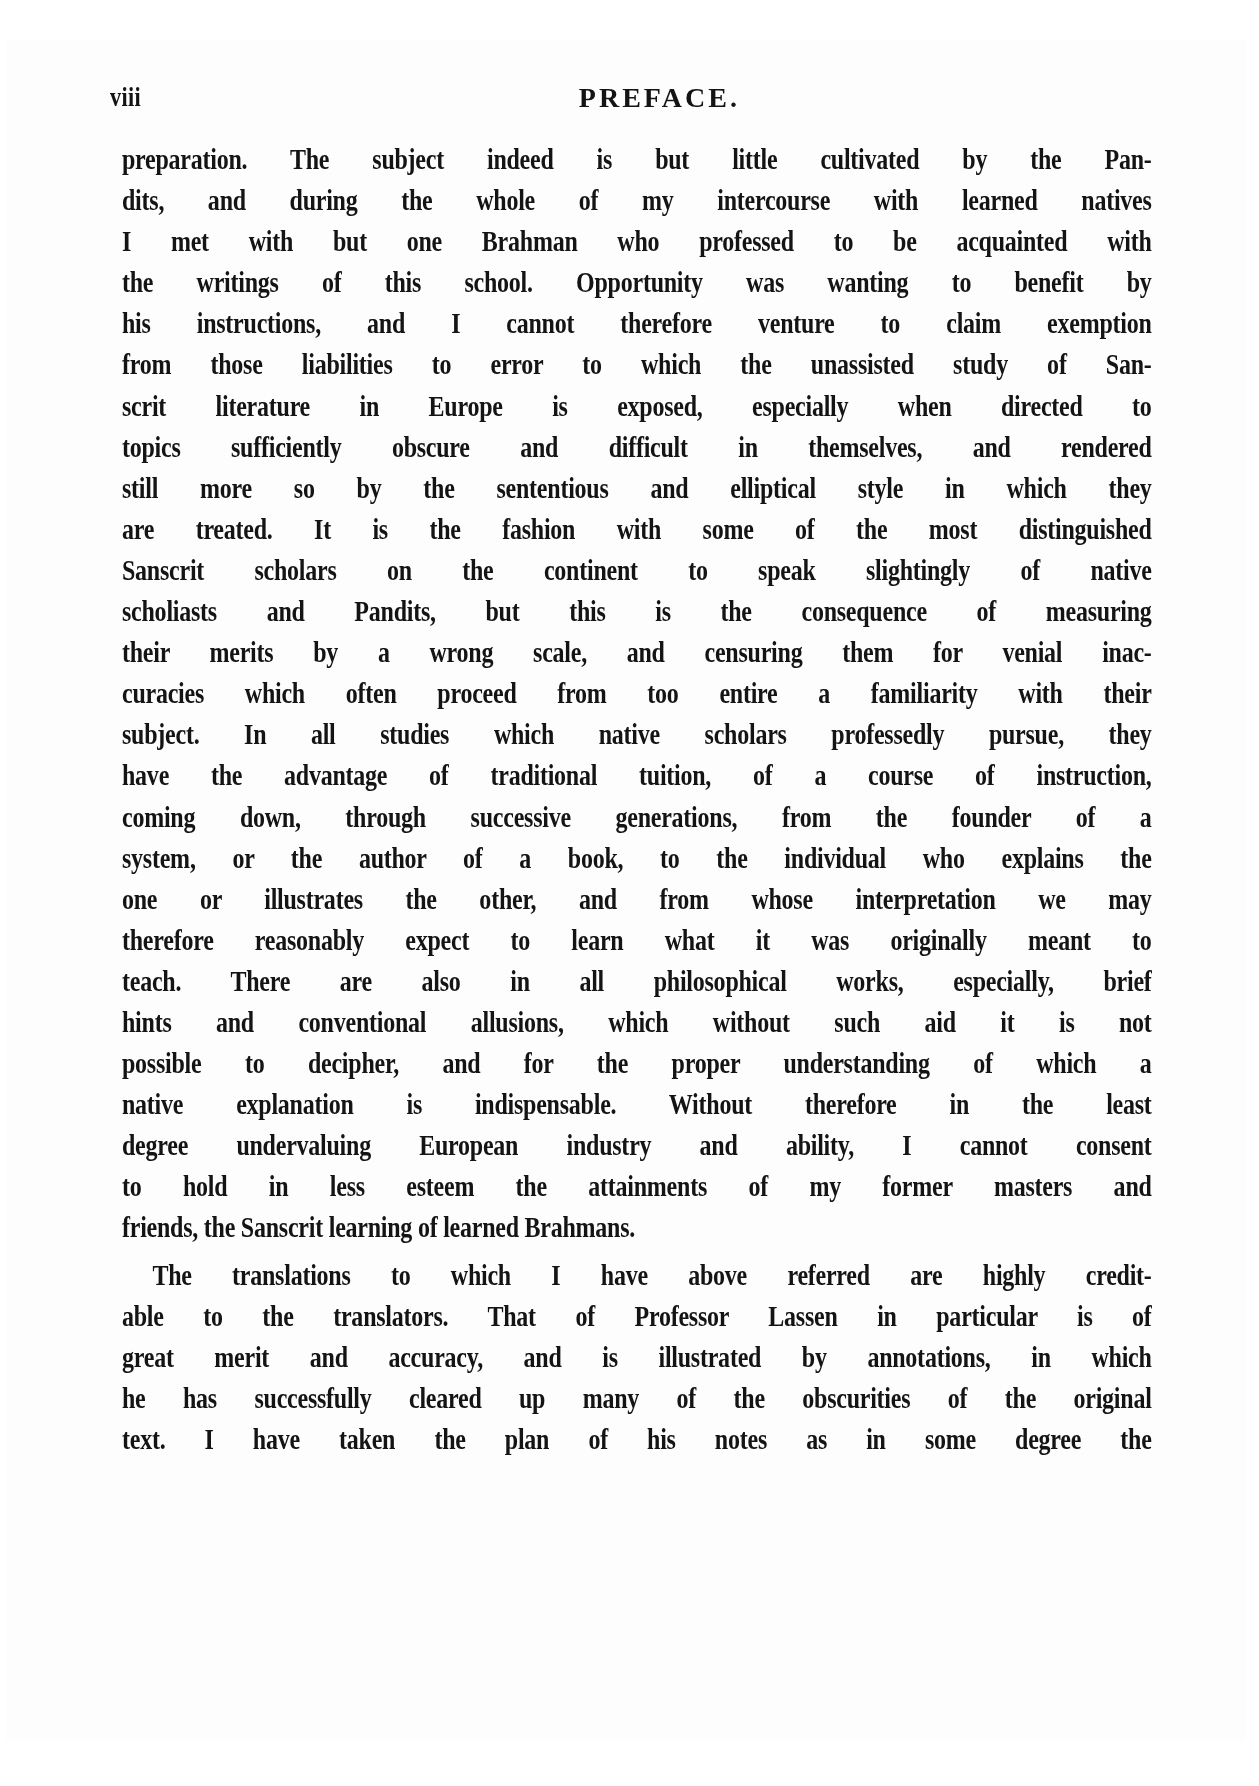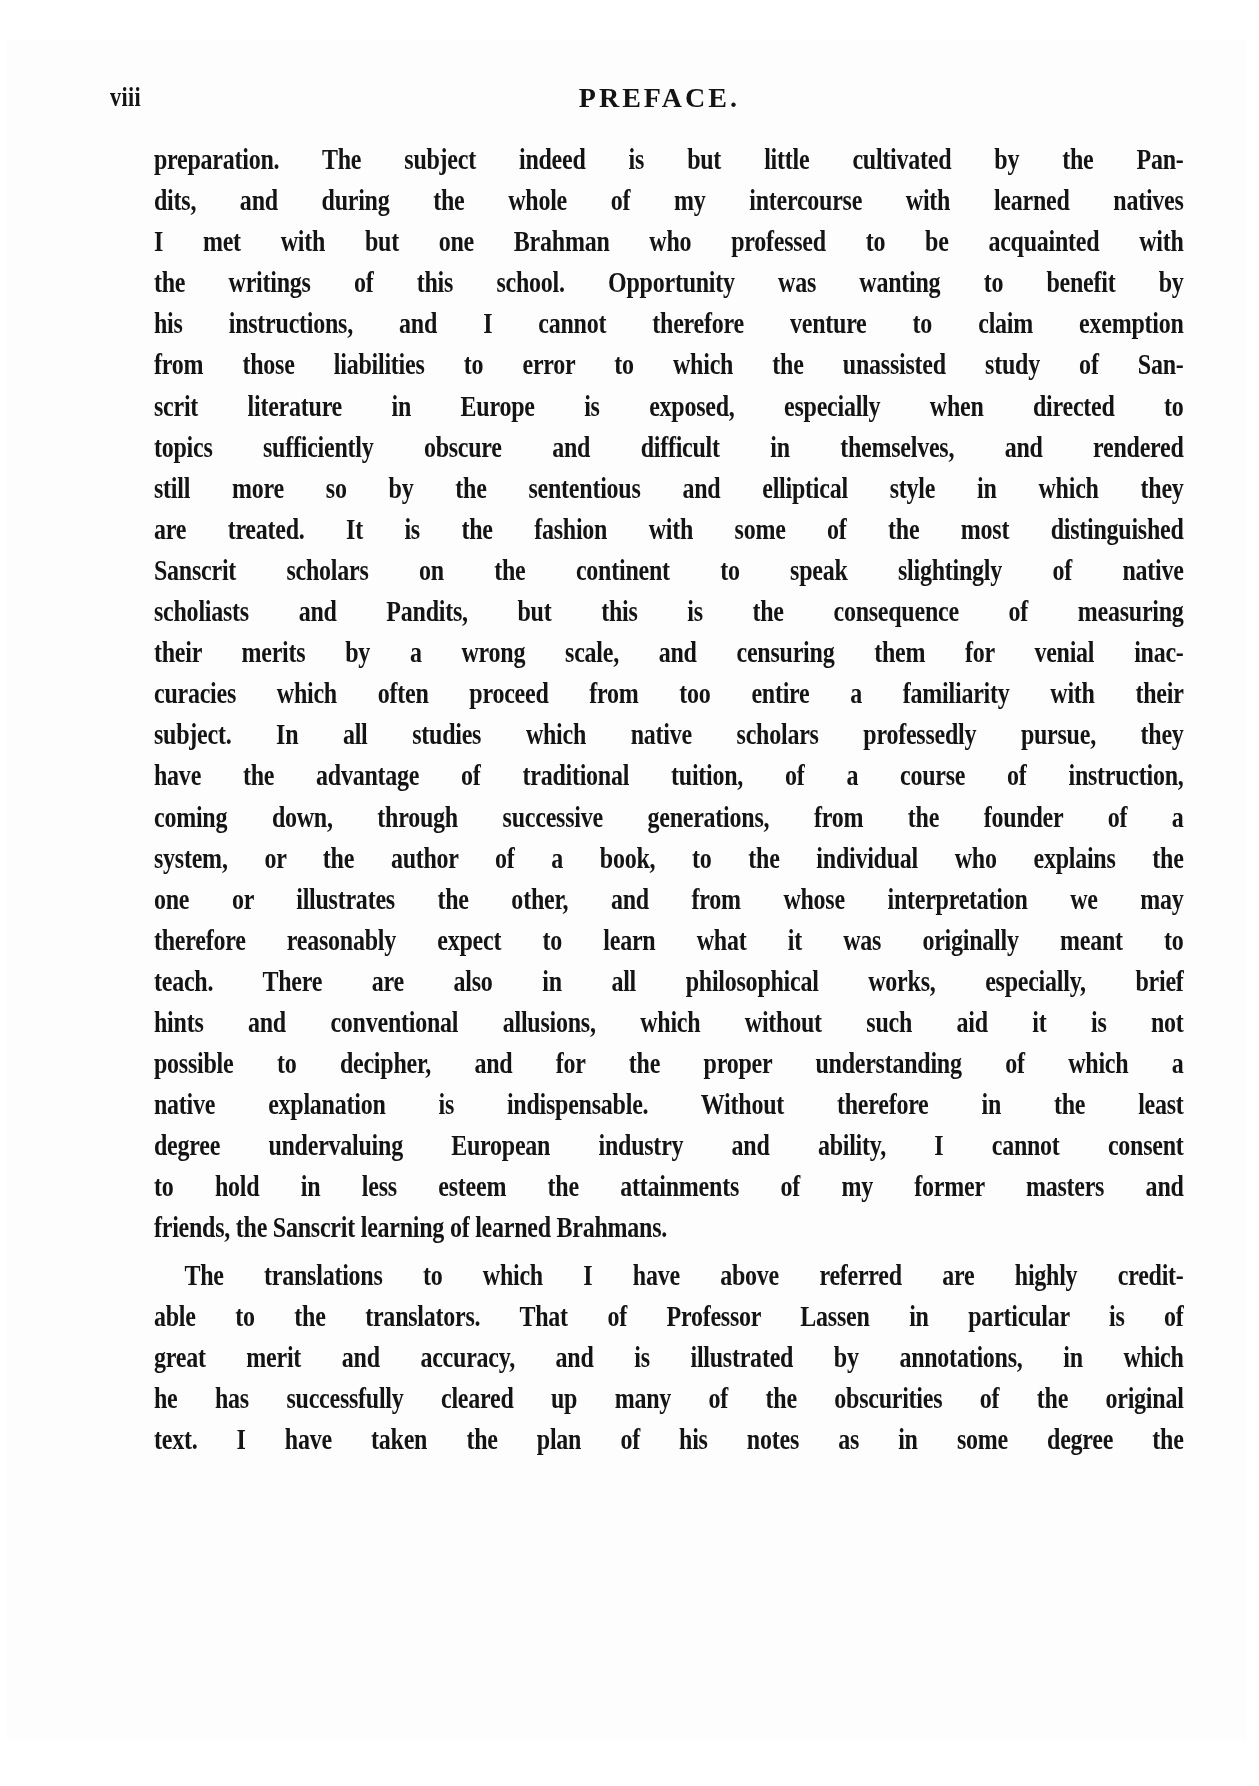--- a/index.html
+++ b/index.html
@@ -48,21 +48,20 @@
       text-align: right;
       font-size: 28px;
       font-weight: bold;
       letter-spacing: 3px;
     }
     .body-text {
       position: absolute;
       left: 122px;
       top: 138px;
       width: 1030px;
-      margin-left: 32px;
     }
     .line {
       display: block;
       height: 41.1px;
       line-height: 41.1px;
       font-size: 30px;
       font-weight: bold;
       white-space: nowrap;
       text-align: justify;
       text-align-last: justify;

